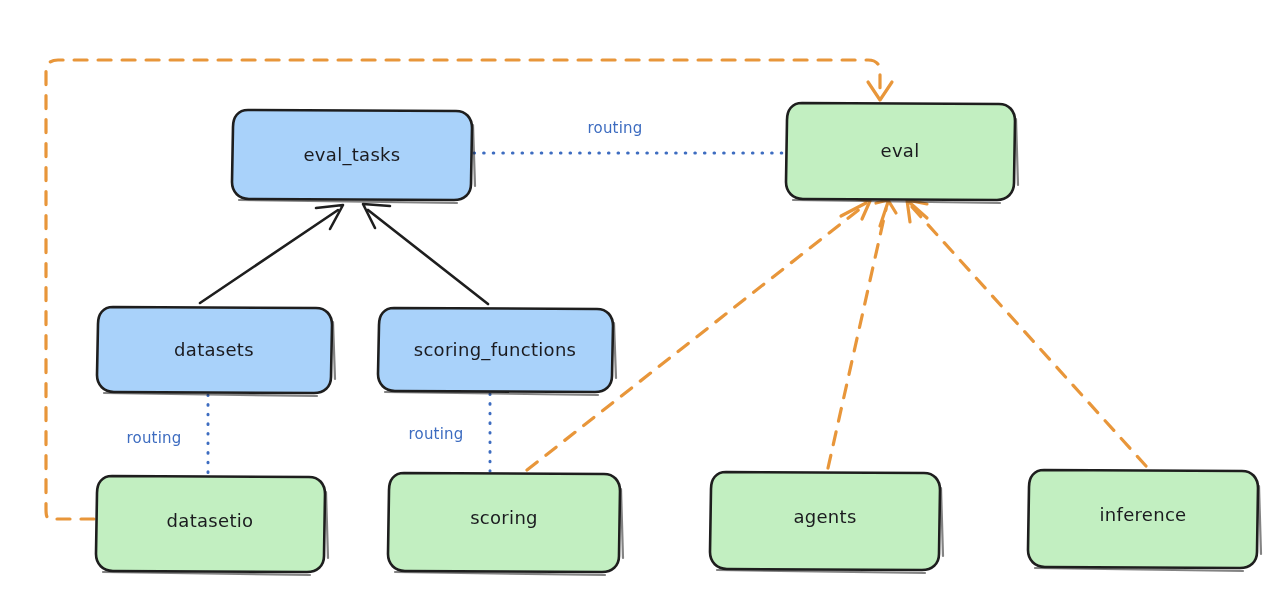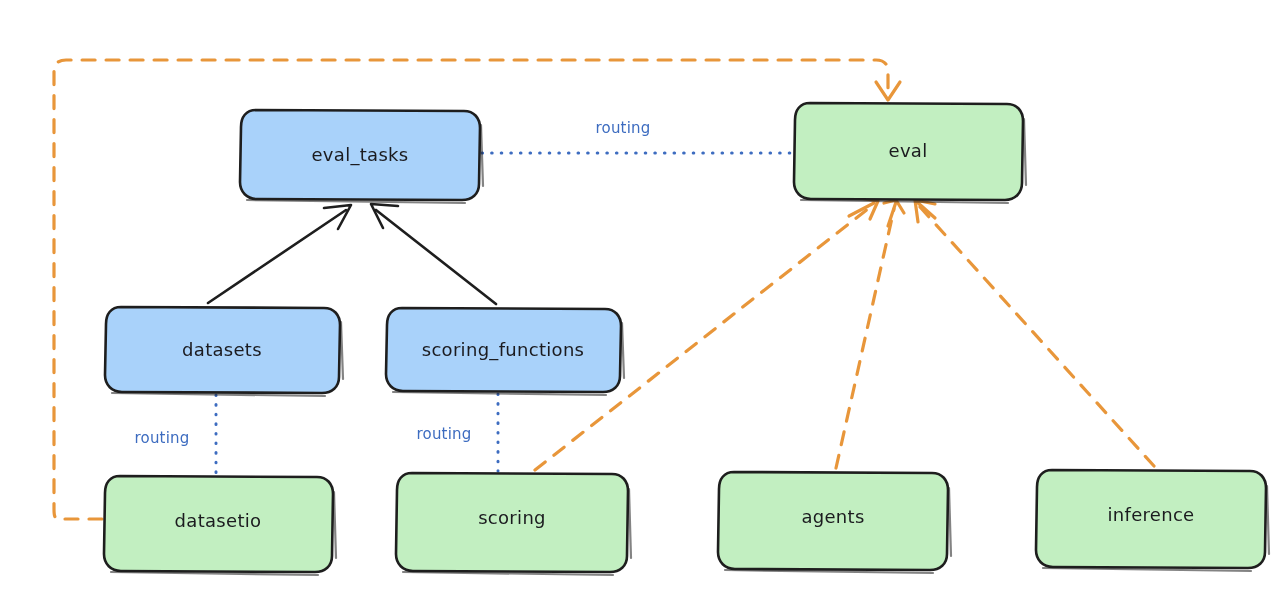--- a/index.html
+++ b/index.html
@@ -1,20 +1,20 @@
 <!DOCTYPE html>
 <html><head>
 <meta charset="utf-8">
 <style>
   html,body{margin:0;padding:0;background:#ffffff;}
   body{
     font-family:"DejaVu Sans", sans-serif;
     width:1280px;height:596px;overflow:hidden;
   }
-  #canvas{position:relative;width:1244px;height:596px;background:#fff;margin-left:8px;}
+  #canvas{position:relative;width:1244px;height:596px;background:#fff;}
   svg.diagram{position:absolute;left:0;top:0;width:1280px;height:596px;}
   .node-label{
     font-family:"DejaVu Sans", sans-serif;
     font-size:18px;
     fill:#1b1b1f;
     text-anchor:middle;
     dominant-baseline:middle;
     letter-spacing:0.3px;
   }
   .edge-label{

